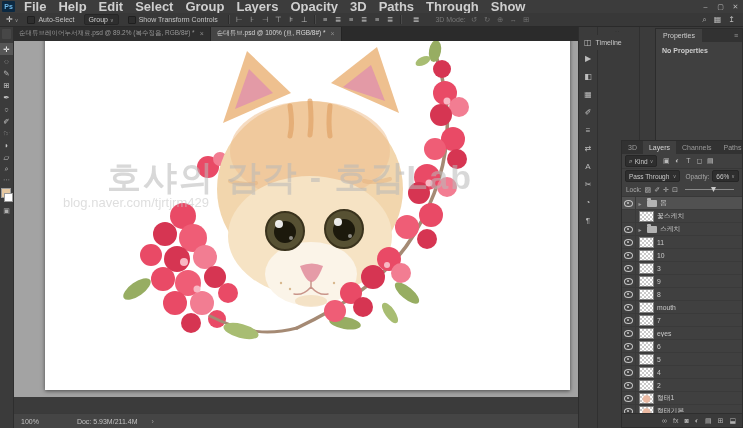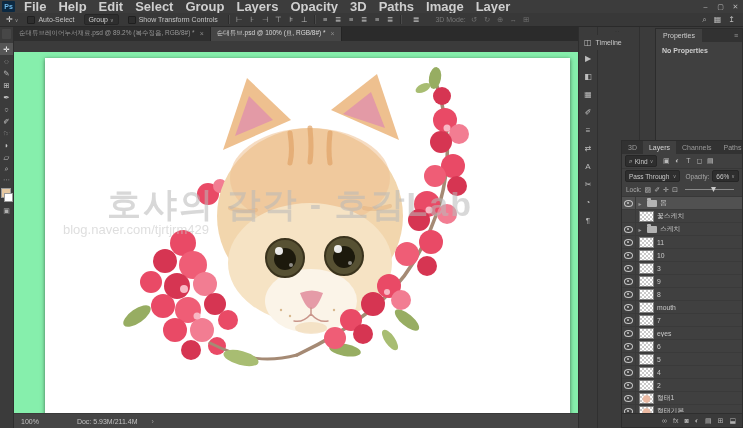--- a/index.html
+++ b/index.html
@@ -41,21 +41,21 @@
   #toolbar{position:absolute;left:0;top:26px;bottom:0;width:13px;background:#3b3b3b;border-right:1px solid #2e2e2e;display:flex;flex-direction:column;align-items:center;z-index:4;}
   #toolbar .grip{width:9px;height:10px;background:#474747;margin:3px 0 4px 0;border-radius:1px;}
   .tool{width:13px;height:12px;display:flex;align-items:center;justify-content:center;color:#c3c3c3;font-size:7.5px;}
   .tool[data-active="true"]{background:#565656;color:#fff;}
   .tool-more{color:#b5b5b5;font-size:7px;margin:1px 0;}
   #swatches{position:relative;width:13px;height:16px;margin-top:3px;}
   #fgswatch{position:absolute;left:1px;top:0;width:8px;height:8px;border:1px solid #9a9a9a;}
   #bgswatch{position:absolute;left:4px;top:5px;width:7px;height:7px;border:1px solid #9a9a9a;background:#fff;}
   .mask-icon{color:#b0b0b0;font-size:7px;margin-top:3px;}
   
-  #canvas{position:absolute;left:13px;top:52px;width:565px;height:372px;background:#86efac;overflow:hidden;}
+  #canvas{position:absolute;left:13px;top:25px;width:565px;height:372px;background:#a3a3a3;overflow:hidden;}
   #artboard{position:absolute;left:32px;top:6px;width:525px;height:359px;background:#ffffff;box-shadow:0 1px 4px rgba(0,0,0,.55);}
   #artboard svg{display:block;width:100%;height:100%;}
   
   #statusbar{position:absolute;left:13px;top:413px;width:565px;height:15px;background:#454545;border-top:1px solid #3a3a3a;display:flex;align-items:center;font-size:7px;color:#c2c2c2;}
   #statusbar .zoomval{margin:0 10px 0 8px;}
   #statusbar .docinfo{margin-left:28px;}
   #statusbar .chev{margin-left:14px;color:#9a9a9a;}
   
   #rightside{position:absolute;left:578px;top:26px;right:0;bottom:0;background:#3b3b3b;border-left:1px solid #2e2e2e;}
   #dockstrip{position:absolute;left:0;top:0;width:18px;bottom:0;border-right:1px solid #303030;display:flex;flex-direction:column;align-items:center;padding-top:10px;gap:9px;}
@@ -118,22 +118,22 @@
 
   <span class="menu-item">File</span>
       <span class="menu-item">Help</span>
       <span class="menu-item">Edit</span>
       <span class="menu-item">Select</span>
       <span class="menu-item">Group</span>
       <span class="menu-item">Layers</span>
       <span class="menu-item">Opacity</span>
       <span class="menu-item">3D</span>
       <span class="menu-item">Paths</span>
-      <span class="menu-item">Image</span>
-      <span class="menu-item">Layer</span>
+      <span class="menu-item">Through</span>
+      <span class="menu-item">Show</span>
     </nav>
   <div id="wincontrols">
 
   <span class="wc">–</span>
       <span class="wc">▢</span>
       <span class="wc">✕</span>
     </div>
 </header>
 
 <div id="optionsbar">

